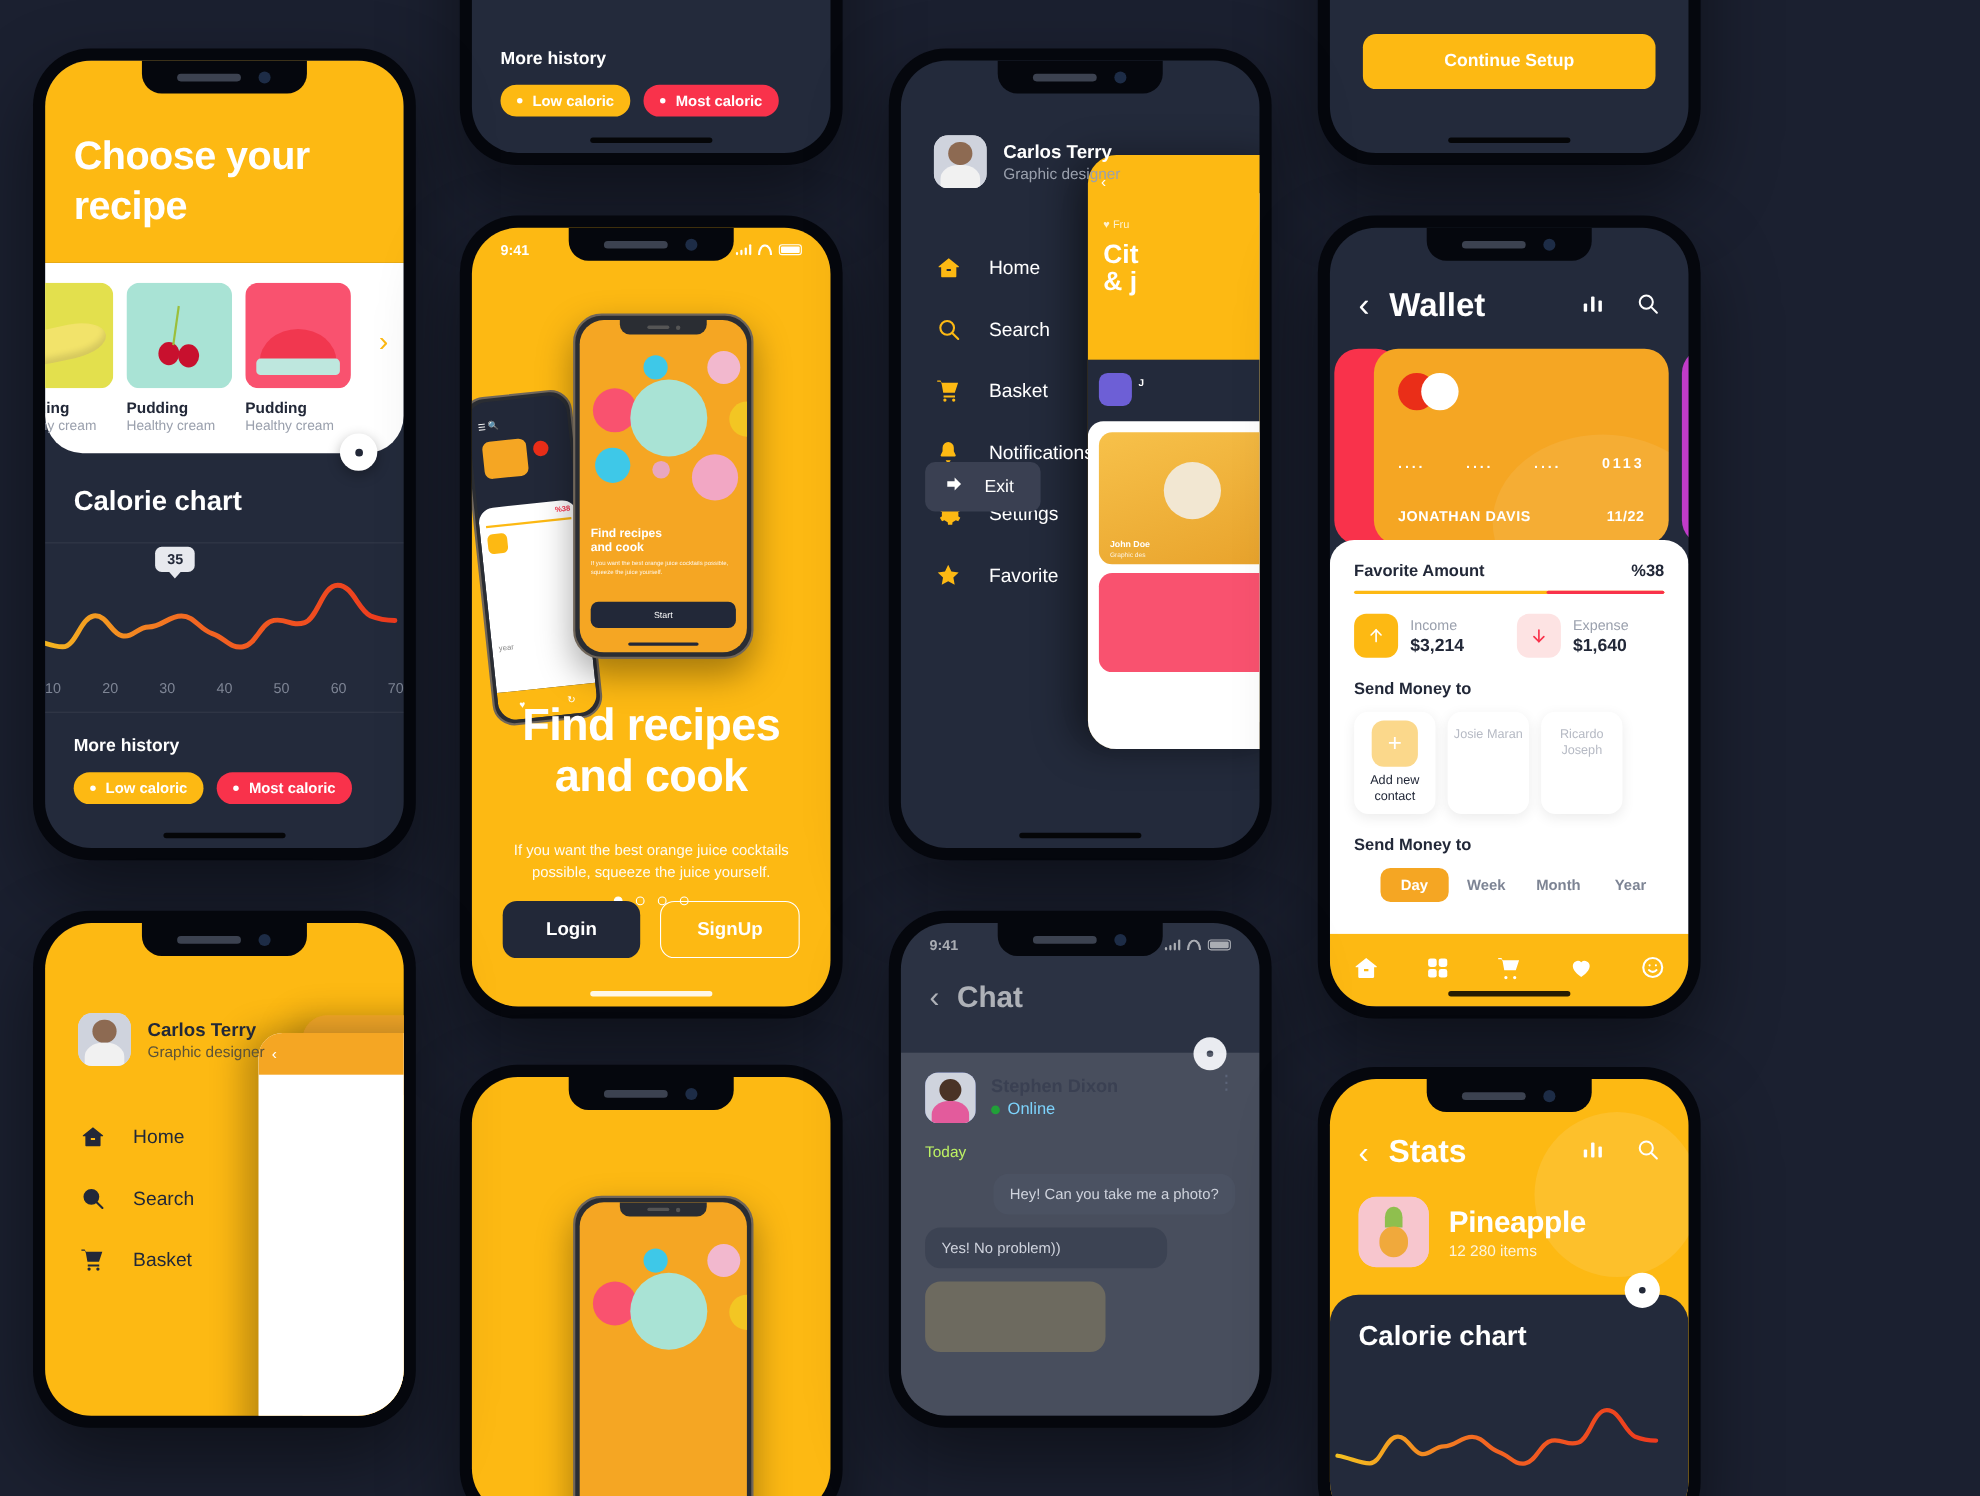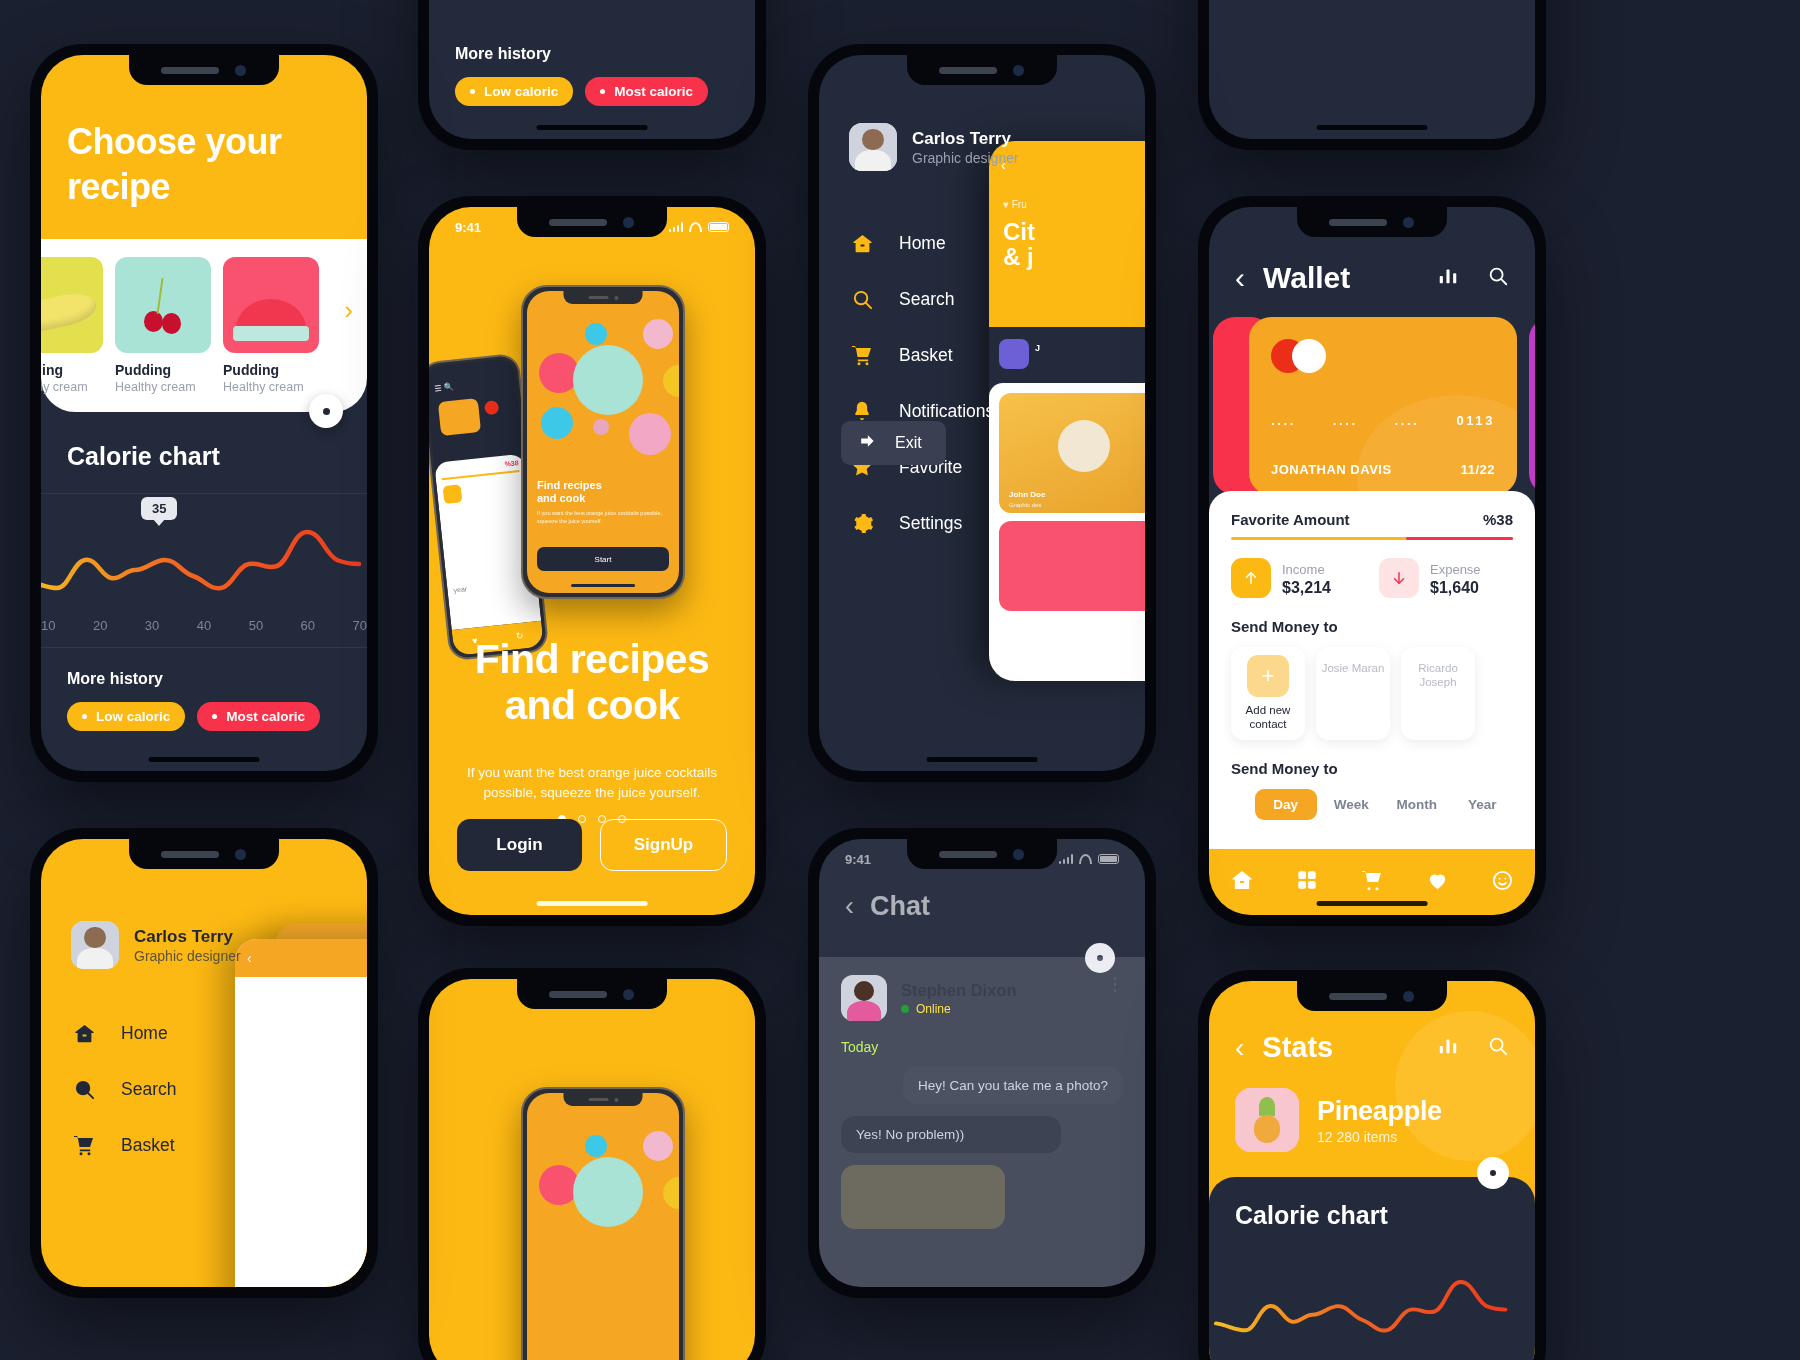--- a/index.html
+++ b/index.html
@@ -258,21 +258,21 @@
   
   #p9 { left: 808px; top: 828px; width: 348px; height: 470px; }
   #p9 .screen { background:#2b3243; }
   .ch-head { display:flex; align-items:center; gap:16px; padding: 52px 26px 0; opacity:.62; }
   .ch-head .back{font-size:27px;color:#fff;font-weight:300;line-height:1;}
   .ch-head h2{font-size:27px;font-weight:800;color:#fff;}
   .ch-body { position:absolute; left:0;right:0; top:118px; bottom:0; background:rgba(255,255,255,.14); padding: 18px 22px 0;}
   .ch-user { display:flex; align-items:center; gap:14px; }
   .ch-user .av { width:46px;height:46px;border-radius:12px;overflow:hidden;background:#7a88c9;position:relative;flex:0 0 46px;}
   .ch-user .nm { font-size:16.5px;font-weight:800;color:#3a4052;}
-  .ch-user .on { font-size:12px;color:#fde047;display:flex;align-items:center;gap:7px;margin-top:2px;}
+  .ch-user .on { font-size:15px;color:#7dd3fc;display:flex;align-items:center;gap:7px;margin-top:2px;}
   .ch-user .on .d{width:8px;height:8px;border-radius:50%;background:#21A038;}
   .ch-day { text-align:left; font-size:14px; color:#bef264; margin-top:18px; padding-right:4px;}
   .bubble { border-radius:14px; padding:11px 15px; font-size:13.5px; max-width:78%; }
   .bubble.me { background:#4b5262; color:#cfd3dd; margin-left:auto; margin-top:12px; }
   .bubble.them { background:#3c4353; color:#cfd3dd; margin-top:12px; }
   .ch-dots { position:absolute; right:20px; top:16px; color:#5c6478; font-size:18px; letter-spacing:1px;}
   .ch-fab { position:absolute; right:30px; top:104px; width:30px;height:30px;border-radius:50%;
     background:#e9ebf0; display:flex;align-items:center;justify-content:center; }
   .ch-fab .d{width:6px;height:6px;border-radius:50%;background:#3a4052;}
 
@@ -341,20 +341,21 @@
             <span>Most caloric</span>
           </span>
         </div>
       </div>
       <div class="homebar"></div>
     </div>
   </div>
 
   <div class="phone" id="p7">
     <div class="screen">
+      <div class="setup-btn">Continue Setup</div>
       <div class="homebar"></div>
     </div>
   </div>
 
   <div class="phone" id="p1">
     <div class="screen">
       <div class="notch">
         <i class="spk"></i>
         <i class="cam"></i>
       </div>
@@ -615,33 +616,33 @@
           <div class="mi">
             <span class="ic">
               <svg width="22" height="22" viewBox="0 0 24 24" fill="#FDB913">
                   <path d="M12 2a5.6 5.6 0 0 0-5.6 5.6v3.6L4.6 15c-.3.6.1 1.3.8 1.3h13.2c.7 0 1.1-.7.8-1.3l-1.8-3.8V7.6A5.6 5.6 0 0 0 12 2zm0 20a2.6 2.6 0 0 0 2.5-2h-5a2.6 2.6 0 0 0 2.5 2z"></path>
                 </svg>
             </span>
             <span class="lb">Notifications</span>
           </div>
           <div class="mi">
             <span class="ic">
+              <svg width="23" height="23" viewBox="0 0 24 24" fill="#FDB913">
+                  <path d="M12 8.4a3.6 3.6 0 1 0 0 7.2 3.6 3.6 0 0 0 0-7.2zm9.2 3.6c0-.6-.1-1.2-.2-1.8l2-1.5-2-3.4-2.3 1a8.9 8.9 0 0 0-3.1-1.8L15.3 2h-4l-.3 2.5a8.9 8.9 0 0 0-3.1 1.8l-2.3-1-2 3.4 2 1.5a9.4 9.4 0 0 0 0 3.6l-2 1.5 2 3.4 2.3-1a8.9 8.9 0 0 0 3.1 1.8l.3 2.5h4l.3-2.5a8.9 8.9 0 0 0 3.1-1.8l2.3 1 2-3.4-2-1.5c.1-.6.2-1.2.2-1.8z"></path>
+                </svg>
+            </span>
+            <span class="lb">Settings</span>
+          </div>
+          <div class="mi">
+            <span class="ic">
               <svg width="24" height="24" viewBox="0 0 24 24" fill="#FDB913">
                   <path d="M12 2.5l2.9 6 6.6.9-4.8 4.6 1.2 6.5L12 17.4 6.1 20.5l1.2-6.5L2.5 9.4l6.6-.9z"></path>
                 </svg>
             </span>
             <span class="lb">Favorite</span>
-          </div>
-          <div class="mi">
-            <span class="ic">
-              <svg width="23" height="23" viewBox="0 0 24 24" fill="#FDB913">
-                  <path d="M12 8.4a3.6 3.6 0 1 0 0 7.2 3.6 3.6 0 0 0 0-7.2zm9.2 3.6c0-.6-.1-1.2-.2-1.8l2-1.5-2-3.4-2.3 1a8.9 8.9 0 0 0-3.1-1.8L15.3 2h-4l-.3 2.5a8.9 8.9 0 0 0-3.1 1.8l-2.3-1-2 3.4 2 1.5a9.4 9.4 0 0 0 0 3.6l-2 1.5 2 3.4 2.3-1a8.9 8.9 0 0 0 3.1 1.8l.3 2.5h4l.3-2.5a8.9 8.9 0 0 0 3.1-1.8l2.3 1 2-3.4-2-1.5c.1-.6.2-1.2.2-1.8z"></path>
-                </svg>
-            </span>
-            <span class="lb">Settings</span>
           </div>
         </div>
 
         <div class="exit">
           <span class="ic">
             <svg width="20" height="20" viewBox="0 0 24 24" fill="#fff">
                 <path d="M13 5l7 7-7 7v-4H5v-6h8z"></path>
               </svg>
           </span>
           <span class="lb">Exit</span>

